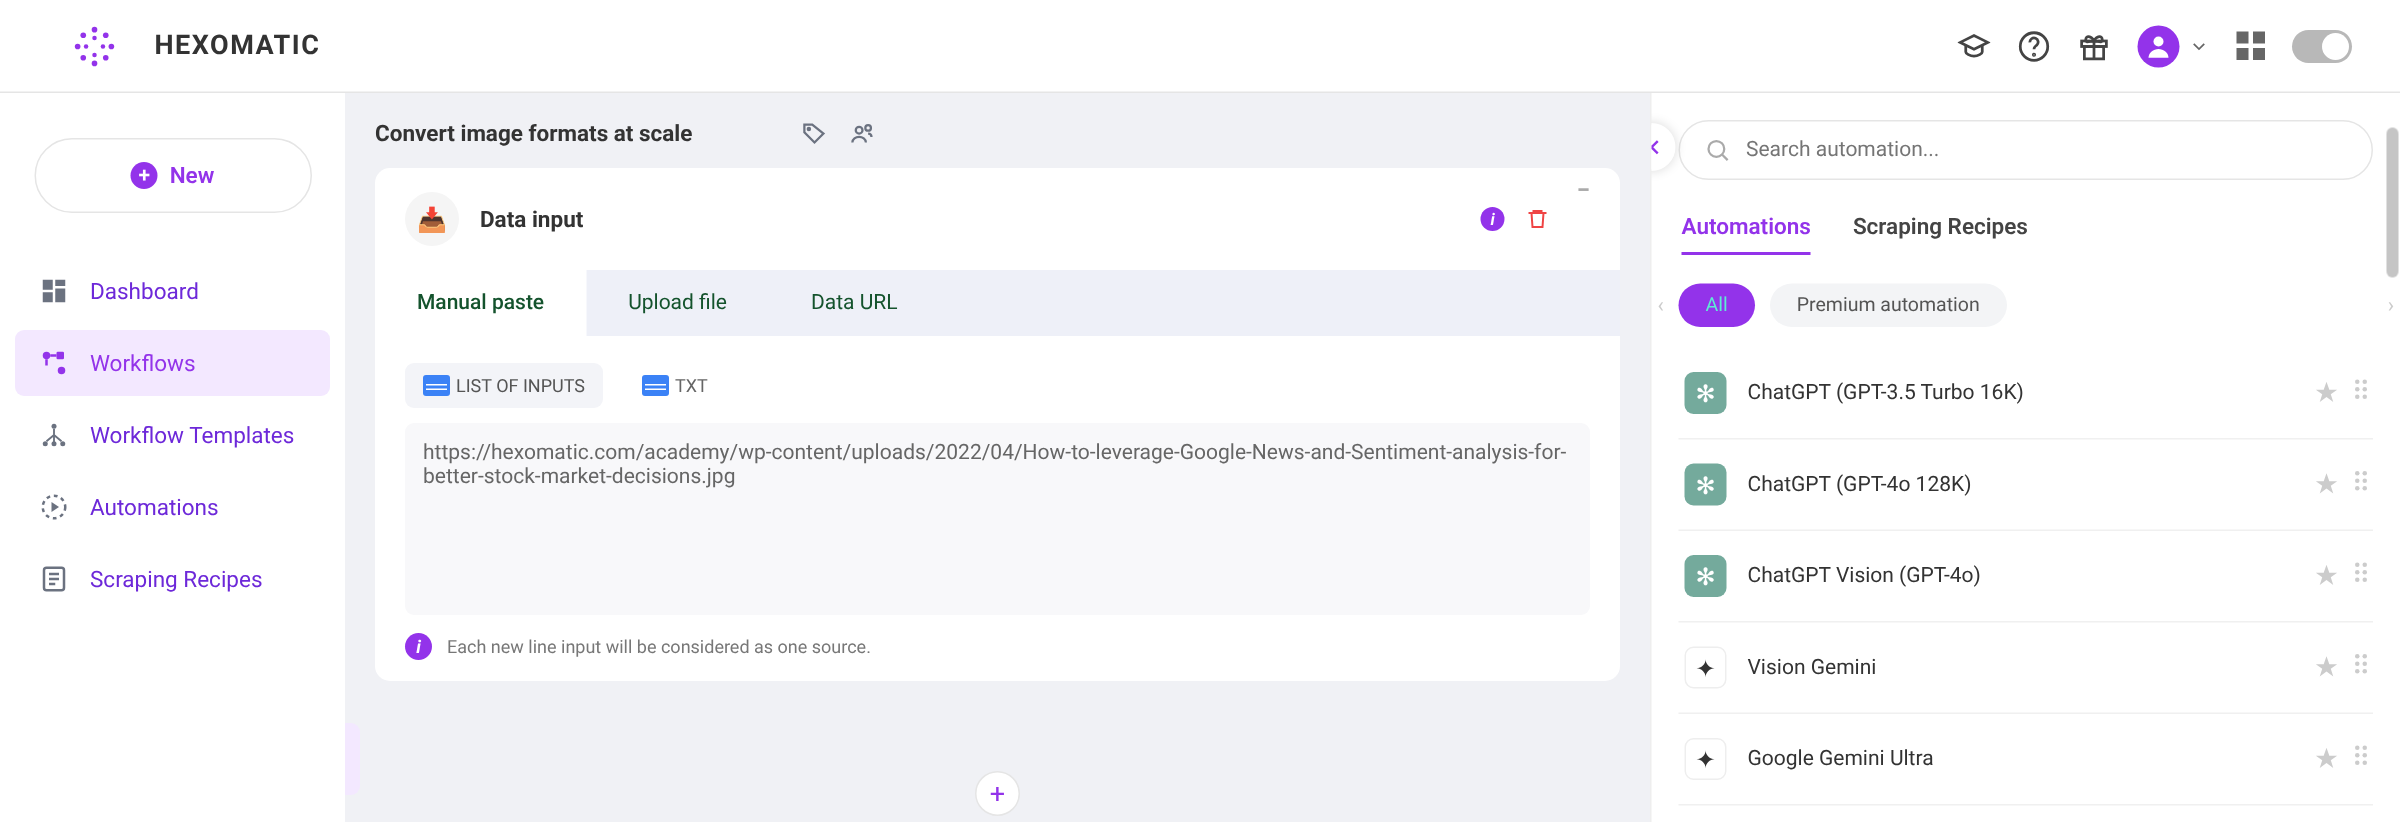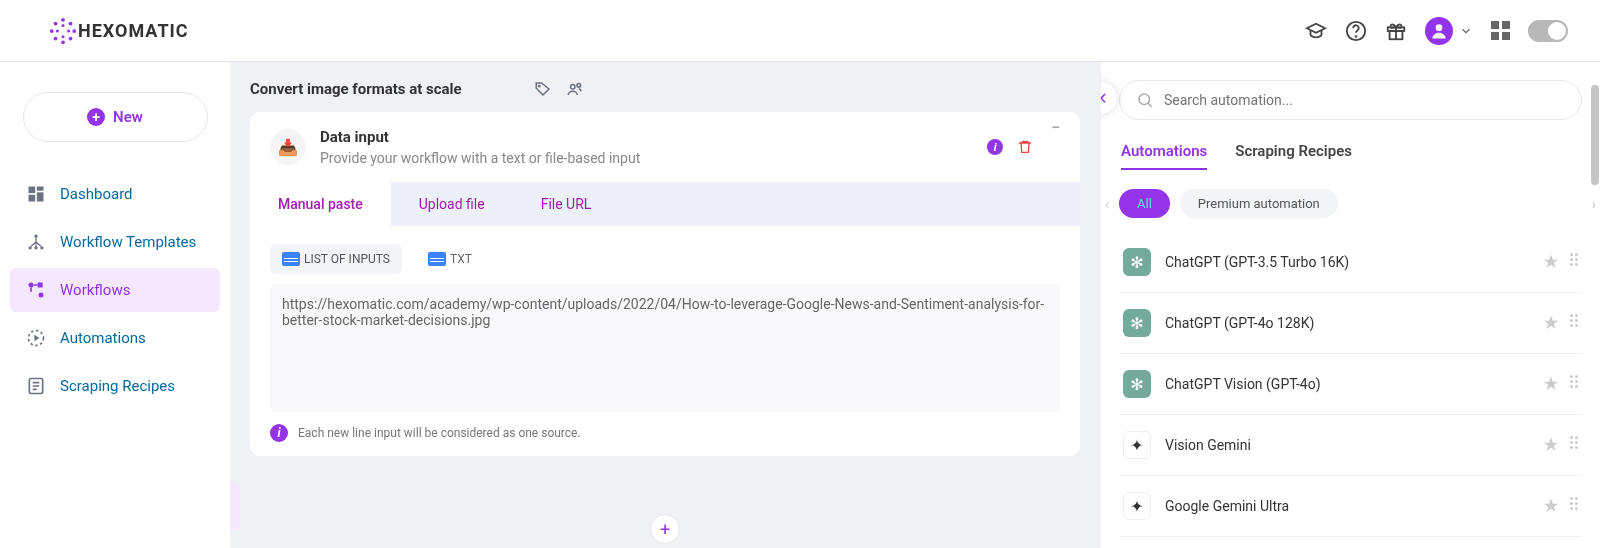--- a/index.html
+++ b/index.html
@@ -1,51 +1,51 @@
 <!DOCTYPE html>
 <html><head>
 <meta charset="utf-8">
 <style>
 *{margin:0;padding:0;box-sizing:border-box;font-family:-apple-system,BlinkMacSystemFont,'Segoe UI',Roboto,sans-serif}
 body{background:#fff;color:#333;width:1600px;height:548px;overflow:hidden}
 .header{height:62px;display:flex;align-items:center;padding:0 32px 0 48px;border-bottom:1px solid #e5e5e5}
-.logo{display:flex;align-items:center;gap:0;font-weight:700;font-size:18px;letter-spacing:1px}
+.logo{display:flex;align-items:center;gap:25px;font-weight:700;font-size:18px;letter-spacing:1px}
 .logo-icon{width:30px;height:30px;color:#9333ea}
 .header-right{margin-left:auto;display:flex;align-items:center;gap:18px}
 .hdr-icon{width:22px;height:22px;color:#444;cursor:pointer;display:flex;align-items:center;justify-content:center}
 .avatar-wrap{display:flex;align-items:center;gap:6px}
 .avatar{width:28px;height:28px;background:#9333ea;border-radius:50%;display:flex;align-items:center;justify-content:center}
 .avatar svg{width:20px;height:20px;fill:#fff}
 .apps-icon{display:grid;grid-template-columns:repeat(2,8px);grid-template-rows:repeat(2,8px);gap:3px}
 .apps-icon div{background:#666}
 .toggle{width:40px;height:22px;background:#b8b8b8;border-radius:11px;position:relative;cursor:pointer}
 .toggle::after{content:"";position:absolute;width:18px;height:18px;background:#fff;border-radius:50%;top:2px;right:2px}
 .layout{display:flex;height:calc(100% - 62px)}
 .sidebar{width:230px;flex-shrink:0;padding:30px 10px 10px}
 .new-btn{margin:0 auto 30px;width:185px;height:50px;border:1px solid #e5e5e5;border-radius:25px;background:#fff;display:flex;align-items:center;justify-content:center;gap:8px;font-weight:600;color:#9333ea;font-size:15px;cursor:pointer}
 .new-btn .plus{width:18px;height:18px;background:#9333ea;border-radius:50%;color:#fff;display:flex;align-items:center;justify-content:center;font-size:14px}
-.nav-item{display:flex;align-items:center;gap:14px;padding:12px 16px;border-radius:6px;font-size:15px;color:#0369a1;cursor:pointer;margin-bottom:4px}
+.nav-item{display:flex;align-items:center;gap:14px;padding:12px 16px;border-radius:6px;font-size:15px;color:#6d28d9;cursor:pointer;margin-bottom:4px}
 .nav-item.active{background:#f3e8ff;color:#9333ea}
 .nav-item.active .nav-icon{color:#9333ea}
 .nav-icon{width:20px;height:20px;color:#6b7280;flex-shrink:0}
 .main{flex:1;background:#f0f1f5;padding:12px 20px;overflow:hidden;position:relative}
 .page-title{font-size:15px;font-weight:700;color:#333;padding:6px 0 14px;display:flex;align-items:center;gap:14px}
 .title-icons{margin-left:58px;display:flex;gap:14px;color:#6b7280}
 .title-icons svg{width:18px;height:18px}
 .card{background:#fff;border-radius:10px;overflow:hidden}
 .card-head{display:flex;align-items:center;padding:16px 20px}
 .card-ico{width:36px;height:36px;background:#f5f5f5;border-radius:50%;margin-right:14px;display:flex;align-items:center;justify-content:center}
 .card-head-txt .t{font-weight:700;font-size:15px;color:#333}
 .card-head-txt .s{font-size:14px;color:#888;margin-top:4px}
 .card-head-actions{margin-left:auto;display:flex;align-items:center;gap:14px}
 .info-dot{width:16px;height:16px;background:#9333ea;color:#fff;border-radius:50%;display:flex;align-items:center;justify-content:center;font-size:11px;font-weight:700;font-style:italic}
 .trash{color:#ef4444;width:16px;height:16px}
 .minimize{color:#aaa;font-size:16px;font-weight:700;margin-top:-40px;margin-left:4px}
 .tabs{display:flex;background:#eef0f8}
-.tab{padding:14px 28px;font-size:14px;color:#a21caf;cursor:pointer}
+.tab{padding:14px 28px;font-size:14px;color:#14532d;cursor:pointer}
 .tab.active{background:#fff;font-weight:500}
 .input-types{display:flex;gap:14px;padding:18px 20px 10px}
 .itype{display:flex;align-items:flex-end;gap:4px;padding:8px 12px;border-radius:6px;font-size:12px;color:#666;cursor:pointer}
 .itype.active{background:#f3f4f8;color:#555}
 .itype .bx{width:18px;height:14px;background:#3b82f6;border-radius:2px;position:relative}
 .itype .bx::after{content:"";position:absolute;top:6px;left:2px;right:2px;height:1px;background:#fff;box-shadow:0 3px 0 #fff}
 .textarea{margin:0 20px 8px;width:calc(100% - 40px);height:128px;border:none;background:#f8f8fa;border-radius:6px;padding:12px;font-size:14px;color:#666;resize:none;font-family:inherit}
 .hint{display:flex;align-items:center;gap:10px;padding:0 20px 14px;font-size:12px;color:#777}
 .hint .info-dot{width:18px;height:18px;font-size:12px}
 .add-btn{position:absolute;bottom:4px;left:50%;transform:translateX(-50%);width:30px;height:30px;background:#fff;border:1px solid #e5e5e5;border-radius:50%;display:flex;align-items:center;justify-content:center;color:#9333ea;font-size:18px}
@@ -146,39 +146,39 @@
     </button>
     <div class="nav-item">
       <svg class="nav-icon" viewBox="0 0 24 24" fill="currentColor">
           <rect x="3" y="3" width="8" height="8"></rect>
           <rect x="13" y="3" width="8" height="5"></rect>
           <rect x="13" y="10" width="8" height="11"></rect>
           <rect x="3" y="13" width="8" height="8"></rect>
         </svg>
       <span>Dashboard</span>
     </div>
+    <div class="nav-item active">
+      <svg class="nav-icon" viewBox="0 0 24 24" fill="currentColor">
+          <circle cx="6" cy="6" r="3"></circle>
+          <circle cx="18" cy="18" r="3"></circle>
+          <rect x="14" y="3" width="6" height="6" rx="1"></rect>
+          <path d="M9 6h5M6 9v5" stroke="currentColor" stroke-width="2"></path>
+        </svg>
+      <span>Workflows</span>
+    </div>
     <div class="nav-item">
       <svg class="nav-icon" viewBox="0 0 24 24" fill="currentColor">
           <circle cx="12" cy="5" r="2"></circle>
           <circle cx="5" cy="19" r="2"></circle>
           <circle cx="19" cy="19" r="2"></circle>
           <circle cx="12" cy="19" r="2"></circle>
           <path d="M12 7v5m0 0l-6 5m6-5l6 5m-6-5v7" stroke="currentColor" stroke-width="1.5" fill="none"></path>
         </svg>
       <span>Workflow Templates</span>
     </div>
-    <div class="nav-item active">
-      <svg class="nav-icon" viewBox="0 0 24 24" fill="currentColor">
-          <circle cx="6" cy="6" r="3"></circle>
-          <circle cx="18" cy="18" r="3"></circle>
-          <rect x="14" y="3" width="6" height="6" rx="1"></rect>
-          <path d="M9 6h5M6 9v5" stroke="currentColor" stroke-width="2"></path>
-        </svg>
-      <span>Workflows</span>
-    </div>
     <div class="nav-item">
       <svg class="nav-icon" viewBox="0 0 24 24" fill="none" stroke="currentColor" stroke-width="2" stroke-dasharray="3 3">
           <circle cx="12" cy="12" r="9"></circle>
           <path d="M10 8l6 4-6 4z" fill="currentColor" stroke="none"></path>
         </svg>
       <span>Automations</span>
     </div>
     <div class="nav-item">
       <svg class="nav-icon" viewBox="0 0 24 24" fill="none" stroke="currentColor" stroke-width="2">
           <rect x="4" y="3" width="16" height="18" rx="2"></rect>
@@ -204,34 +204,33 @@
             <path d="M20 15c0-2-1.5-3-3-3"></path>
           </svg>
       </span>
     </div>
 
     <div class="card">
       <div class="card-head">
         <div class="card-ico">📥</div>
         <div class="card-head-txt">
           <div class="t">Data input</div>
-          <div class="s">Provide your workflow with a text or file-based input</div>
         </div>
         <div class="card-head-actions">
           <span class="info-dot">i</span>
           <svg class="trash" viewBox="0 0 24 24" fill="none" stroke="currentColor" stroke-width="2">
               <path d="M3 6h18M8 6V4h8v2M6 6l1 14h10l1-14"></path>
             </svg>
           <span class="minimize">−</span>
         </div>
       </div>
       <div class="tabs">
         <div class="tab active">Manual paste</div>
         <div class="tab">Upload file</div>
-        <div class="tab">File URL</div>
+        <div class="tab">Data URL</div>
       </div>
       <div class="input-types">
         <div class="itype active">
             <span class="bx"></span>
             <span>LIST OF INPUTS</span>
           </div>
         <div class="itype">
             <span class="bx"></span>
             <span>TXT</span>
           </div>

